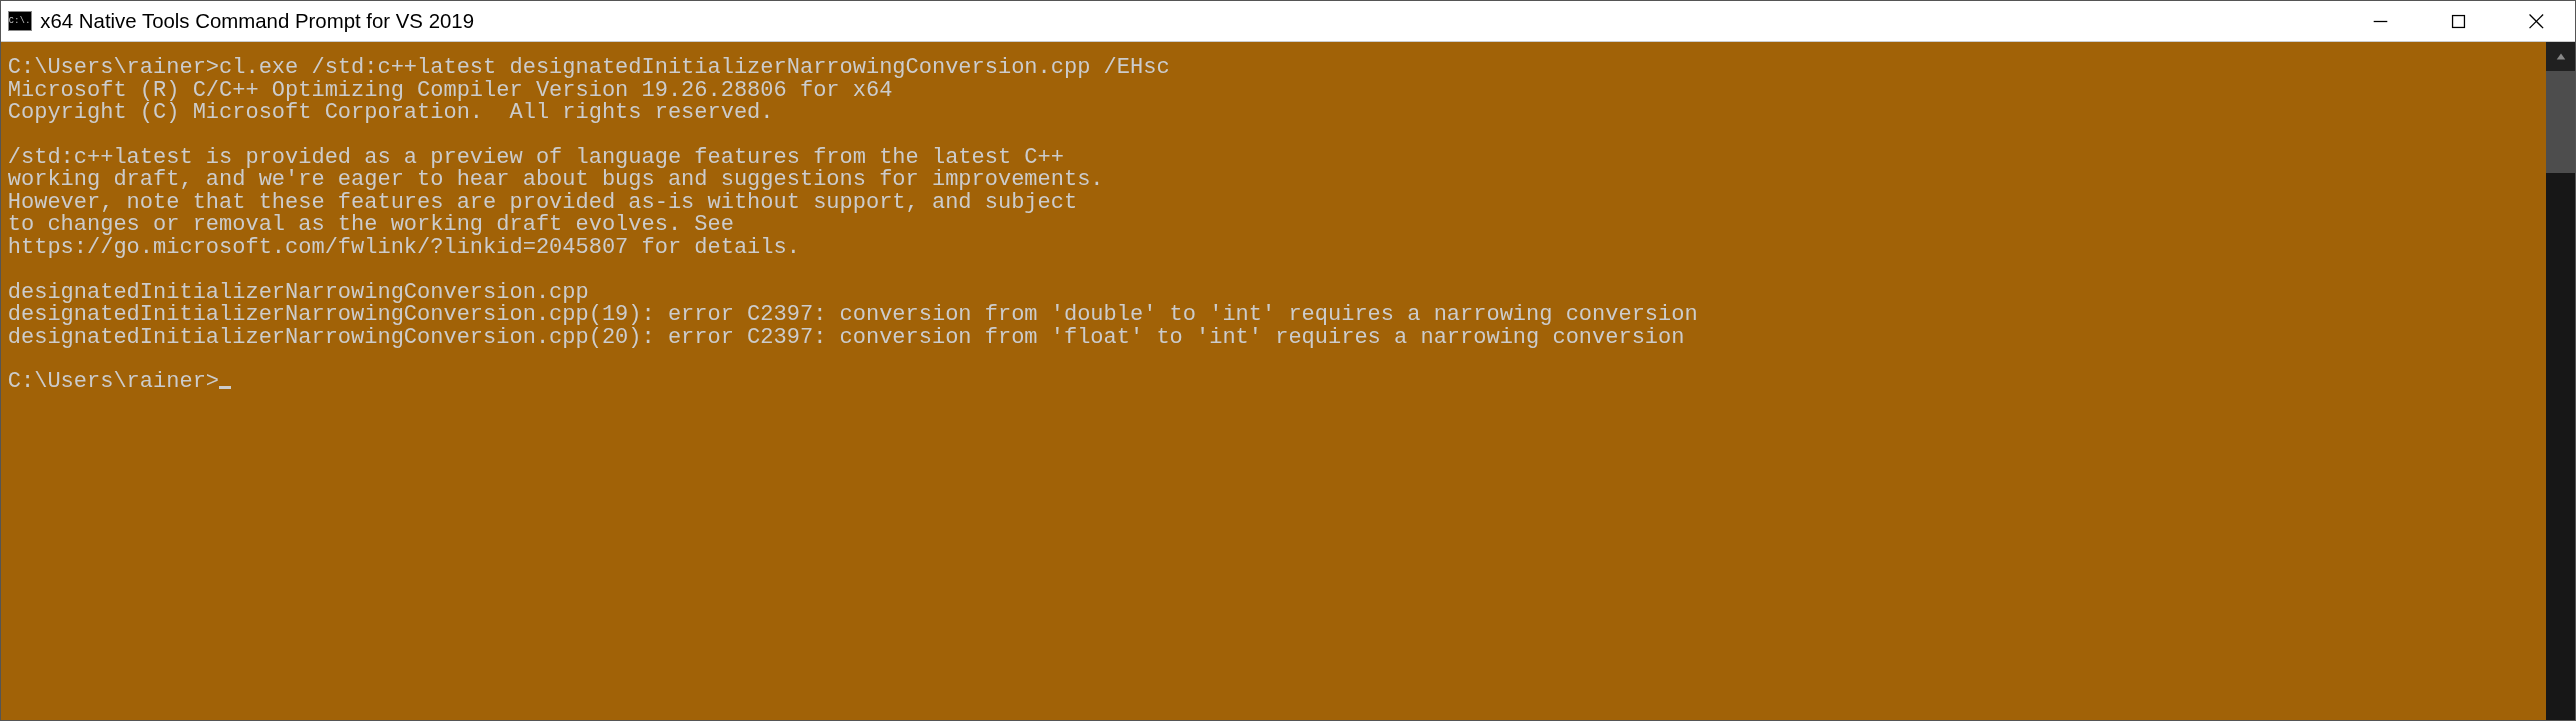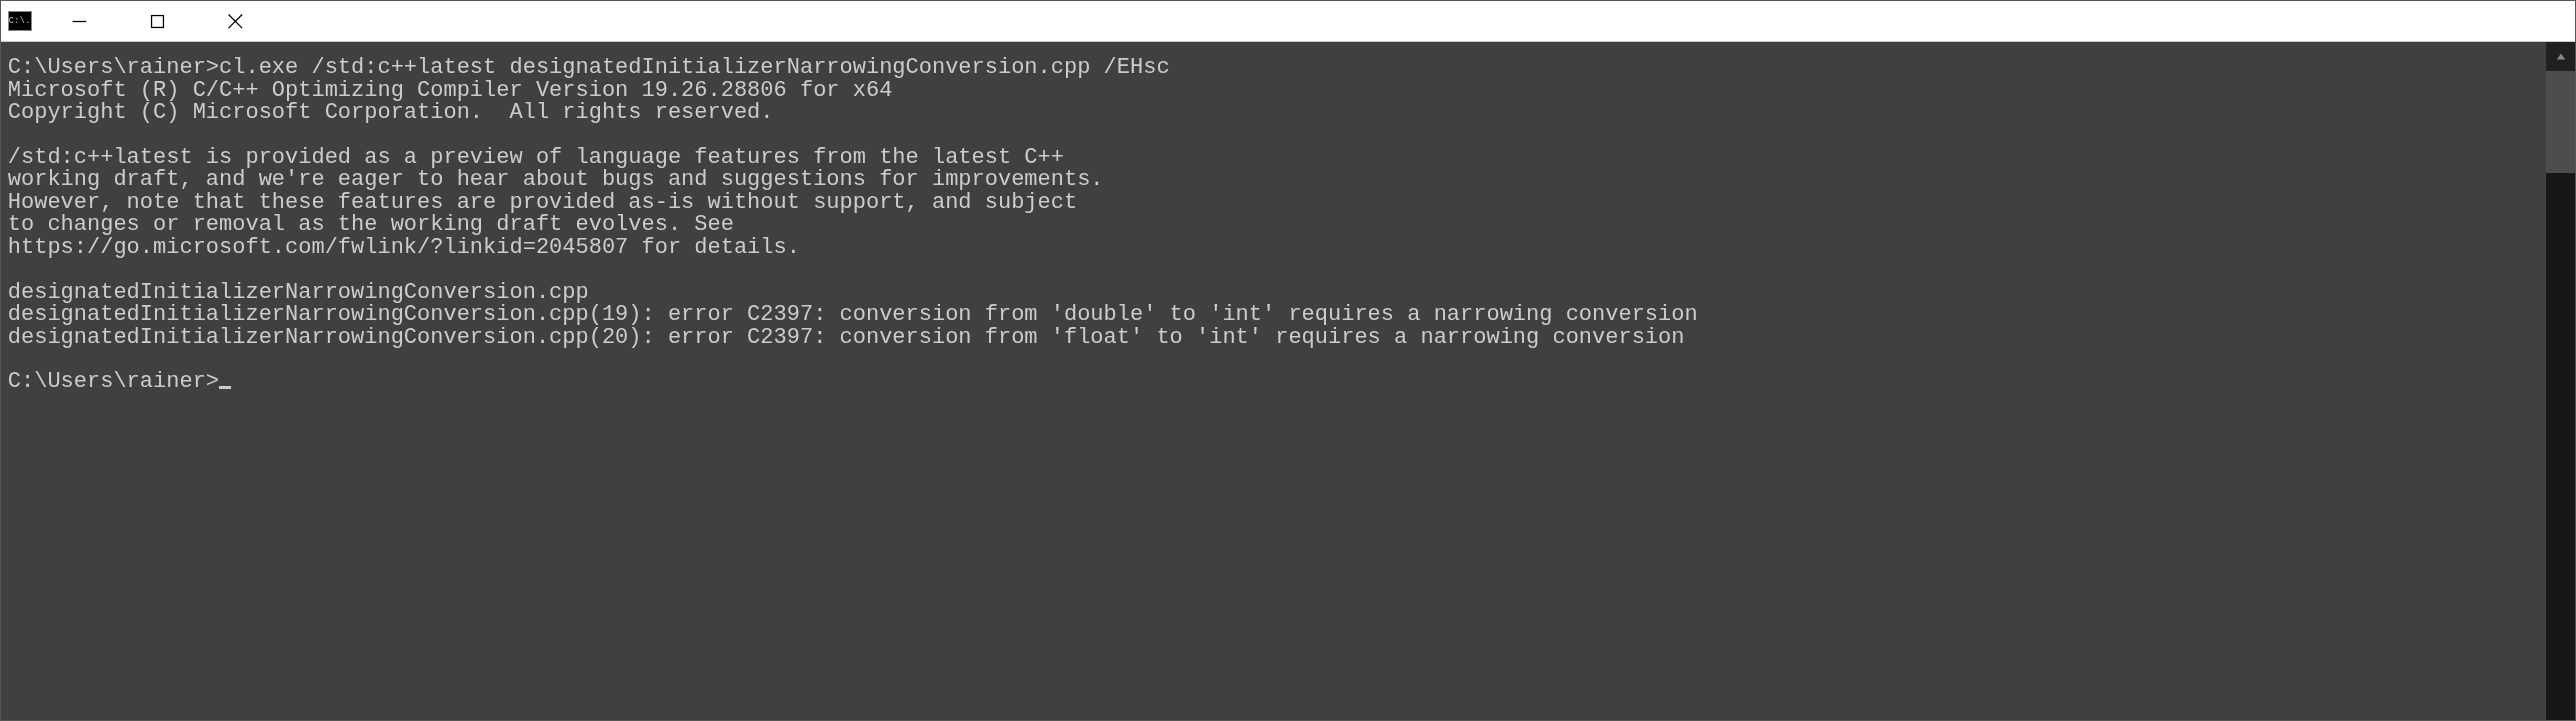--- a/index.html
+++ b/index.html
@@ -59,21 +59,21 @@
     color: #000;
     background: transparent;
     border: none;
     font-size: 17px;
     line-height: 1;
   }
   .tbtn svg { display: block; }
   .terminal-wrap {
     flex: 1;
     display: flex;
-    background: #404040;
+    background: #a16207;
   }
   .terminal {
     flex: 1;
     padding: 15.3px 6.8px 6.8px 6.8px;
     font-family: Consolas, "Courier New", monospace;
     font-size: 22px;
     line-height: 1.02;
     color: #cccccc;
     white-space: pre;
     overflow: hidden;
@@ -110,20 +110,21 @@
     vertical-align: -1.7px;
   }
 </style>
 </head>
 <body>
 
 <div class="window">
 
   <div class="titlebar">
     <span class="titlebar-icon">C:\.</span>
+    <span class="titlebar-title">x64 Native Tools Command Prompt for VS 2019</span>
     <div class="titlebar-buttons">
       <button class="tbtn">
         <svg width="17" height="17" viewBox="0 0 20 20">
             <line x1="2" y1="10" x2="18" y2="10" stroke="#000" stroke-width="1.5"></line>
           </svg>
       </button>
       <button class="tbtn">
         <svg width="17" height="17" viewBox="0 0 20 20">
             <rect x="3" y="3" width="14" height="14" fill="none" stroke="#000" stroke-width="1.5"></rect>
           </svg>

